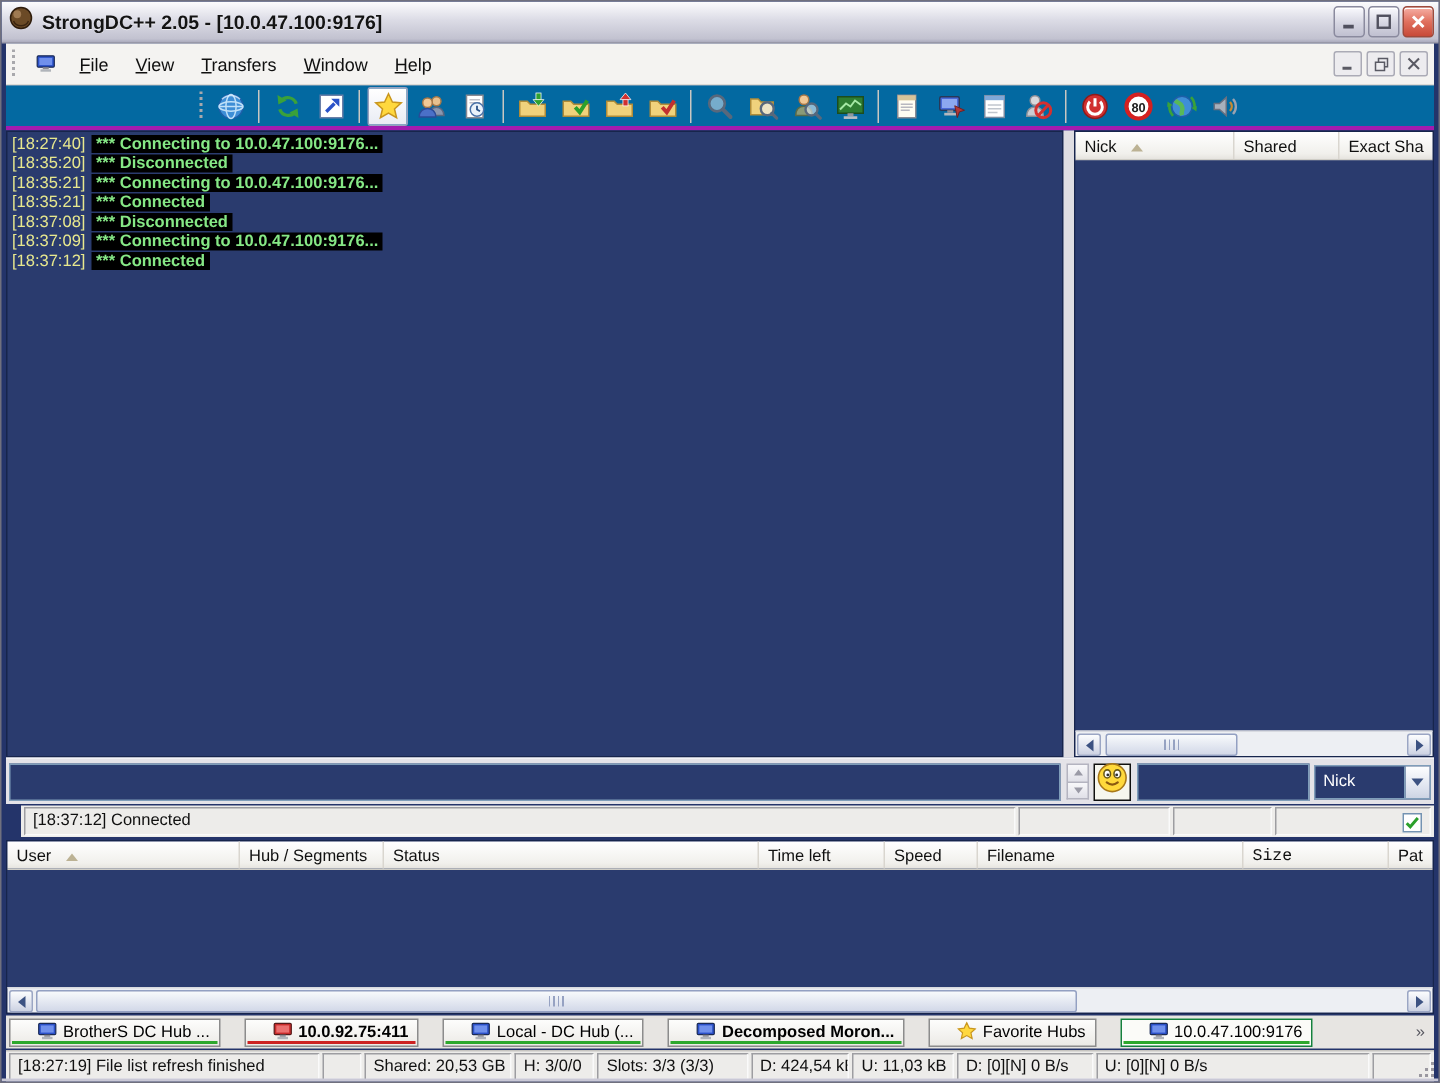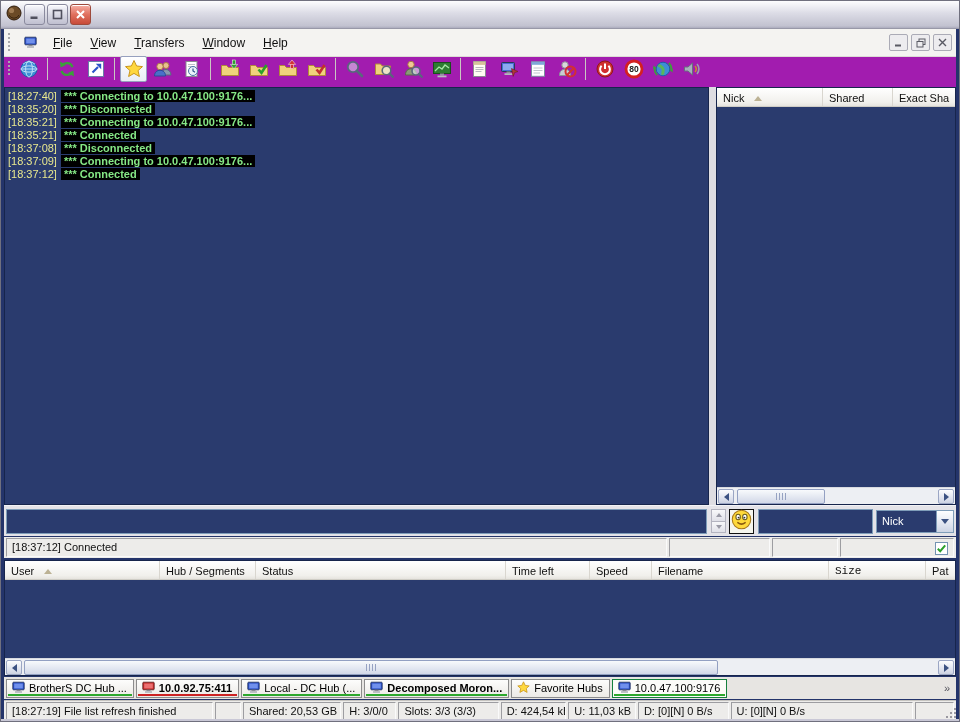--- a/index.html
+++ b/index.html
@@ -40,22 +40,22 @@
   .menu-sysicon{ width:20px; display:flex; justify-content:center; margin:0 4px 0 6px;}
   .menu-item{ padding:0 9px; font-size:12px; line-height:26px; color:#101010; cursor:default;}
   .menu-item u{ text-decoration:underline; }
   .mdi-btns{ margin-left:auto; display:flex; margin-right:4px;}
   .mdi-btn{ width:19px; height:17px; border:1px solid #ABABB6; background:#EDECEF;
     display:flex; align-items:center; justify-content:center; margin-left:3px; border-radius:2px;}
 
   
   .toolbar{
     position:absolute; left:3px; right:3px; top:56px; height:30px;
-    background:#a21caf; border-bottom:7px solid #a21caf;
-    display:flex; align-items:center;
+    background:#0369a1; border-bottom:3px solid #a21caf;
+    display:flex; align-items:center;justify-content:center;
   }
   .tb-btn{ width:27px; height:26px; display:flex; align-items:center; justify-content:center;
     margin:0 1px; border:1px solid transparent; border-radius:2px;}
   .tb-btn.active{ border-color:#96A0BE; background:linear-gradient(#FFFFFF,#E9ECF4);}
   .tb-sep{ width:1px; height:22px; background:#C9C7C2; margin:0 4px;}
   .tb-icon{ display:flex; }
 
   
   .workspace{ position:absolute; left:3px; right:3px; top:86px; height:418px; display:flex;}
   .chat-area{ width:828px; background:#2A3B6E; border:1px solid #17254C; overflow:hidden;
@@ -103,38 +103,38 @@
   .filter-input{ width:115px; height:25px; margin-left:4px; background:#2A3B6E; border:1px solid #7F9DB9;
     color:#FFF; font-size:11px; padding:0 4px; outline:none; font-family:"Liberation Sans",sans-serif;}
   .combo{ width:78px; height:23px; margin-left:3px; border:1px solid #7F9DB9; background:#2A3B6E;
     display:flex; align-items:stretch;}
   .combo-text{ flex:1; color:#FFF; font-size:11px; padding:4px 0 0 5px; white-space:nowrap; overflow:hidden;}
   .combo-btn{ width:17px; border-left:1px solid #7F9DB9; background:linear-gradient(#FDFEFF,#DDE2EE 70%,#CDD4E4);
     display:flex; align-items:center; justify-content:center;}
   .tri-d{ width:0;height:0;border-left:4px solid transparent;border-right:4px solid transparent;border-top:5px solid #3C5282;}
 
   
-  .hubstatus{ position:absolute; left:3px; right:3px; top:536px; height:21px; background:#EDECEA;
+  .hubstatus{ position:absolute; left:13px; right:3px; top:536px; height:21px; background:#EDECEA;
     display:flex; align-items:stretch; padding:1px 2px;}
   .sb-pane{ border:1px solid; border-color:#9D9DA1 #FAFAFA #FAFAFA #9D9DA1; font-size:11px; color:#101010;
     padding:2px 5px 0 5px; margin-right:2px; white-space:nowrap; overflow:hidden;}
   .sb-pane.last{ margin-right:0;}
   .checkbox{ width:13px; height:13px; background:#FFF; border:1px solid #7493B2;
     display:flex; align-items:center; justify-content:center; margin-left:auto; margin-top:1px;}
 
   
   .transfers{ position:absolute; left:3px; right:3px; top:559px; height:116px; display:flex;
     flex-direction:column; border:1px solid #17254C; background:#2A3B6E;}
   .t-body{ flex:1; background:#2A3B6E;}
 
   
   .tabbar{ position:absolute; left:3px; right:3px; top:676px; height:22px; background:#E7E5E2;
     display:flex; align-items:flex-start; padding:2px 2px 0 2px; position:absolute;}
   .tab{ position:relative; height:19px; border:1px solid #8C8C8C; background:linear-gradient(#FDFDFC,#ECEAE6);
-    display:flex; align-items:center; padding:0 6px 2px 5px; margin-right:2px; font-size:11px; white-space:nowrap;}
+    display:flex; align-items:center; padding:0 6px 2px 18px; margin-right:16px; font-size:11px; white-space:nowrap;}
   .tab .tab-icon{ display:flex; margin-right:4px;}
   .tab .tab-underline{ position:absolute; left:1px; right:1px; bottom:1px; height:2px;}
   .tab.bold{ font-weight:bold;}
   .tab.active{ border:1px solid #15803d; background:#FBFBF8;}
   .tab-overflow{ margin-left:auto; font-size:11px; color:#55555E; padding:3px 4px 0 0;}
 
   .statusbar{ position:absolute; left:3px; right:3px; top:699px; height:21px; background:#EDECEA;
     border-top:1px solid #C6C4C0; display:flex; align-items:stretch; padding:1px 2px;}
   .resize-grip{ position:absolute; right:1px; bottom:1px; width:13px; height:13px;}
 </style>
@@ -142,20 +142,21 @@
 <body>
 
 <div class="frame">
 
   <div class="titlebar">
     <span id="app-icon"><svg width="16" height="16" viewBox="0 0 16 16">
           <circle cx="8" cy="8" r="7" fill="#6B4A26" stroke="#2E1C0C"></circle>
           <circle cx="5.5" cy="5.5" r="2.6" fill="#A8835A" opacity=".85"></circle>
           <path d="M3 10 A5.5 5.5 0 0 0 13 10" stroke="#3A2410" fill="none"></path>
         </svg></span>
+    <span class="title-text">StrongDC++ 2.05 - [10.0.47.100:9176]</span>
     <div class="win-btn">
       <svg width="11" height="11">
           <rect x="1.5" y="7.5" width="7" height="2.5" fill="#50505E"></rect>
         </svg>
     </div>
     <div class="win-btn">
       <svg width="11" height="11">
           <rect x="1.5" y="1.5" width="8" height="8" fill="none" stroke="#50505E" stroke-width="1.6"></rect>
         </svg>
     </div>

